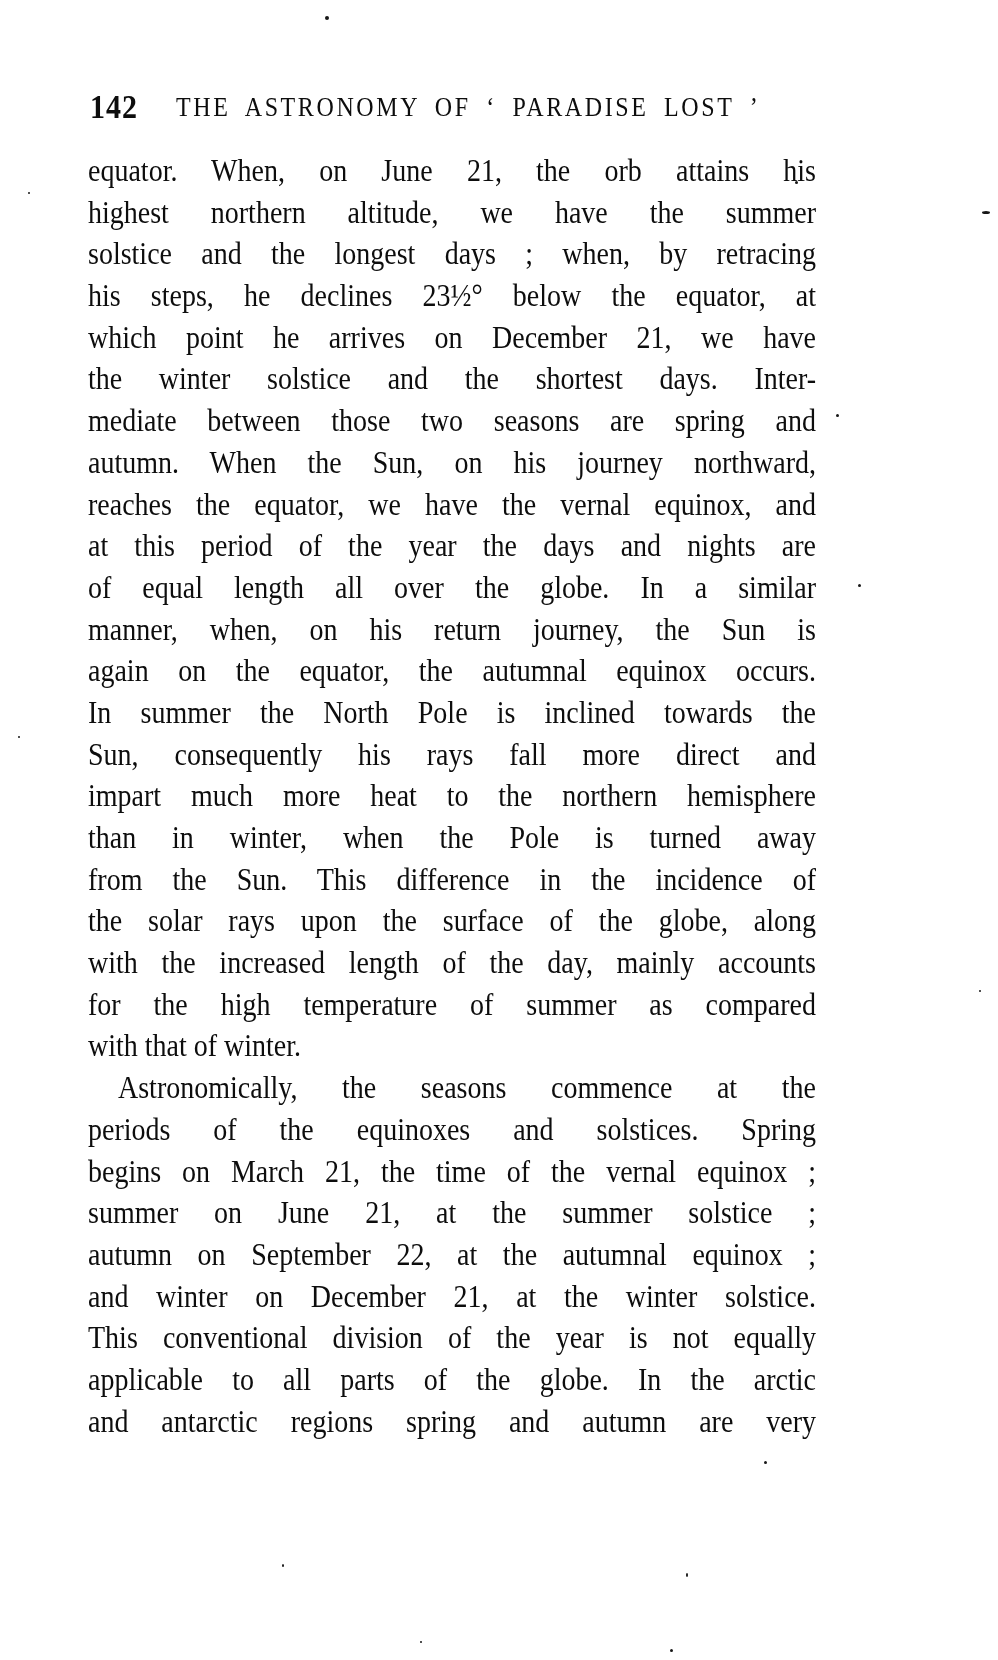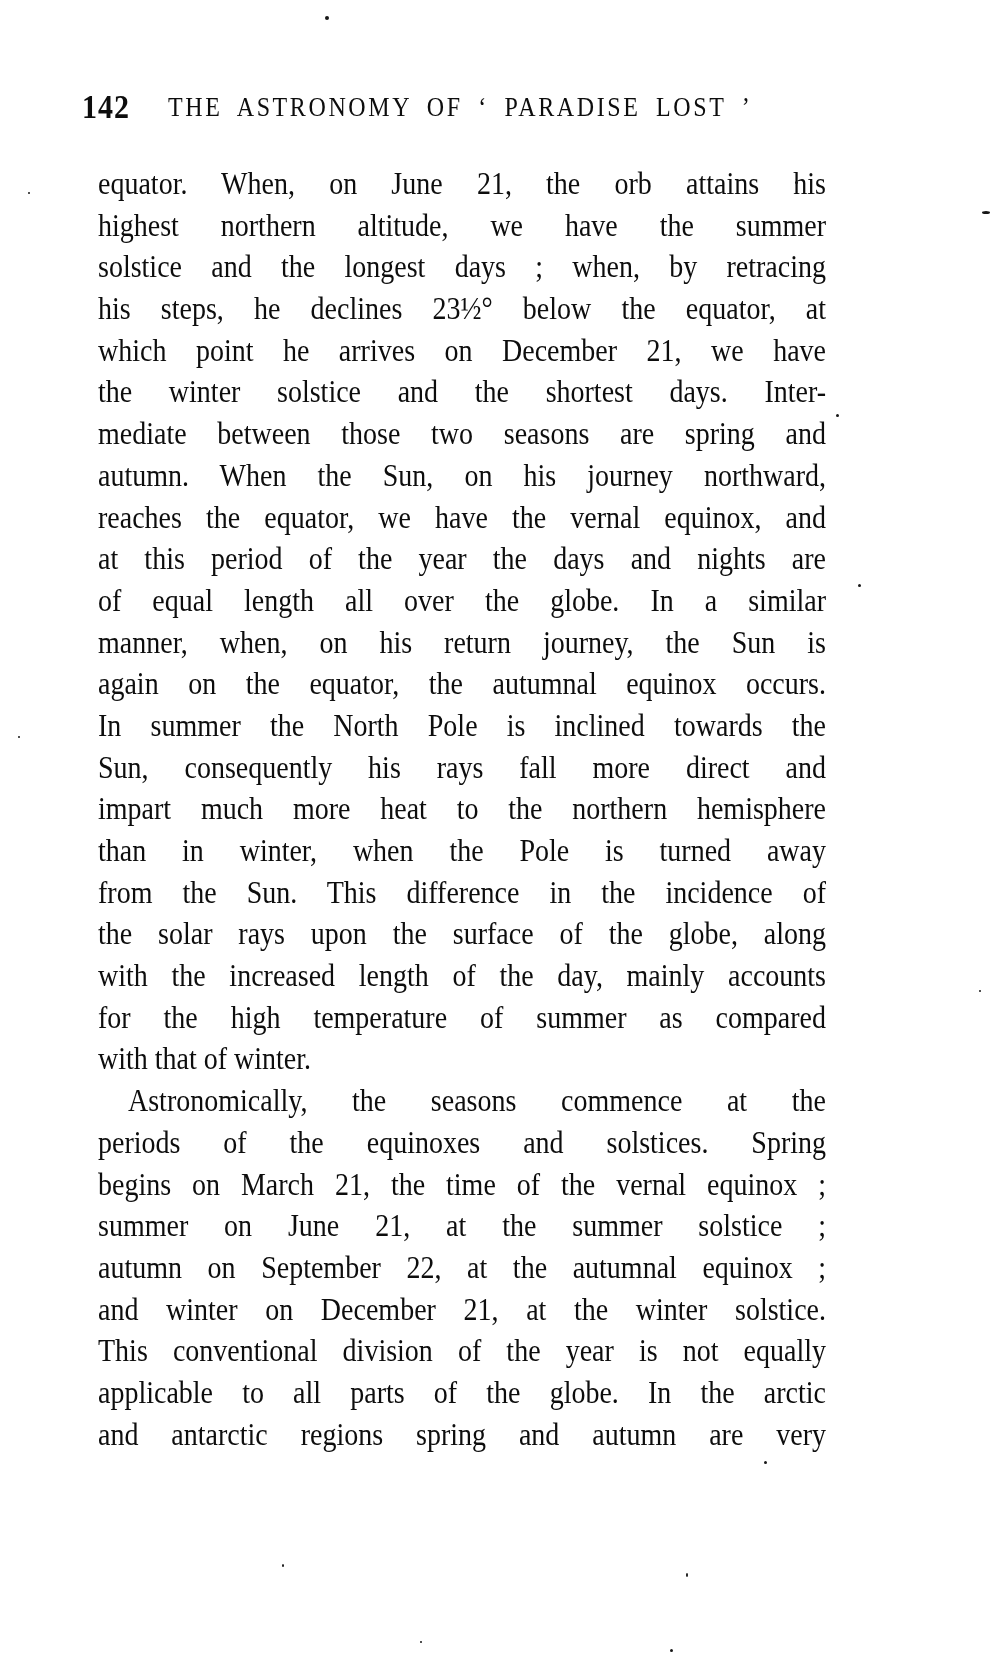--- a/index.html
+++ b/index.html
@@ -11,36 +11,36 @@
     position: relative;
     overflow: hidden;
   }
   .page {
     position: absolute; inset: 0;
     background: #ffffff;
     overflow: hidden;
   }
   
   .running-head {
-    position: absolute; top: 88px; left: 82px; width: 740px; height: 36px;
+    position: absolute; top: 88px; left: 90px; width: 740px; height: 36px;
   }
   .folio {
     position: absolute; left: 0; top: 0;
     font-size: 30px; font-weight: 700; letter-spacing: 1px;
     transform: scaleY(1.12); transform-origin: 0 0;
   }
   .running-title {
     position: absolute; left: 86px; top: 4px;
     font-size: 24px; letter-spacing: 2.6px; word-spacing: 7px;
     white-space: nowrap;
     transform: scaleY(1.15); transform-origin: 0 0;
   }
   
   .text-block {
-    position: absolute; top: 150px; left: 98px; width: 728px; margin-top: 13px;
+    position: absolute; top: 150px; left: 88px; width: 728px;
   }
   .line {
     height: 41.7px; line-height: 41.7px;
     font-size: 28px;
     text-align: justify;
     text-align-last: justify;
     overflow: hidden;
     transform: scaleY(1.12); transform-origin: 50% 50%;
   }
   .line.nj { text-align-last: left; }

